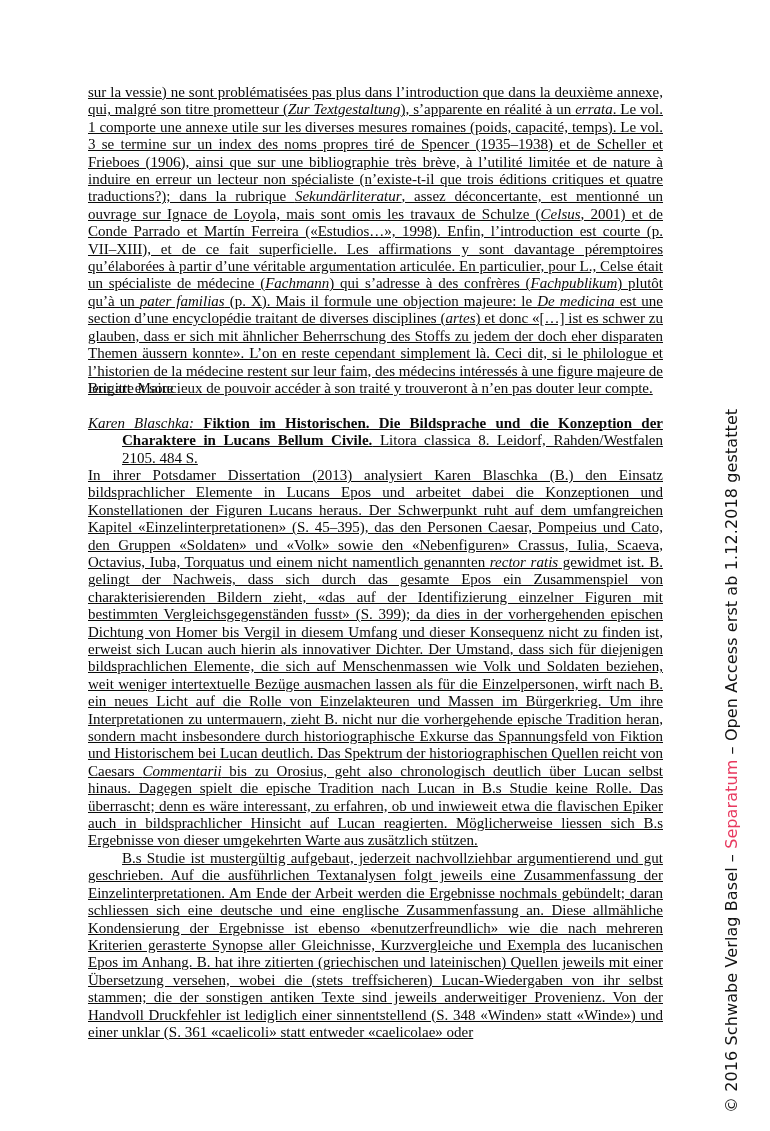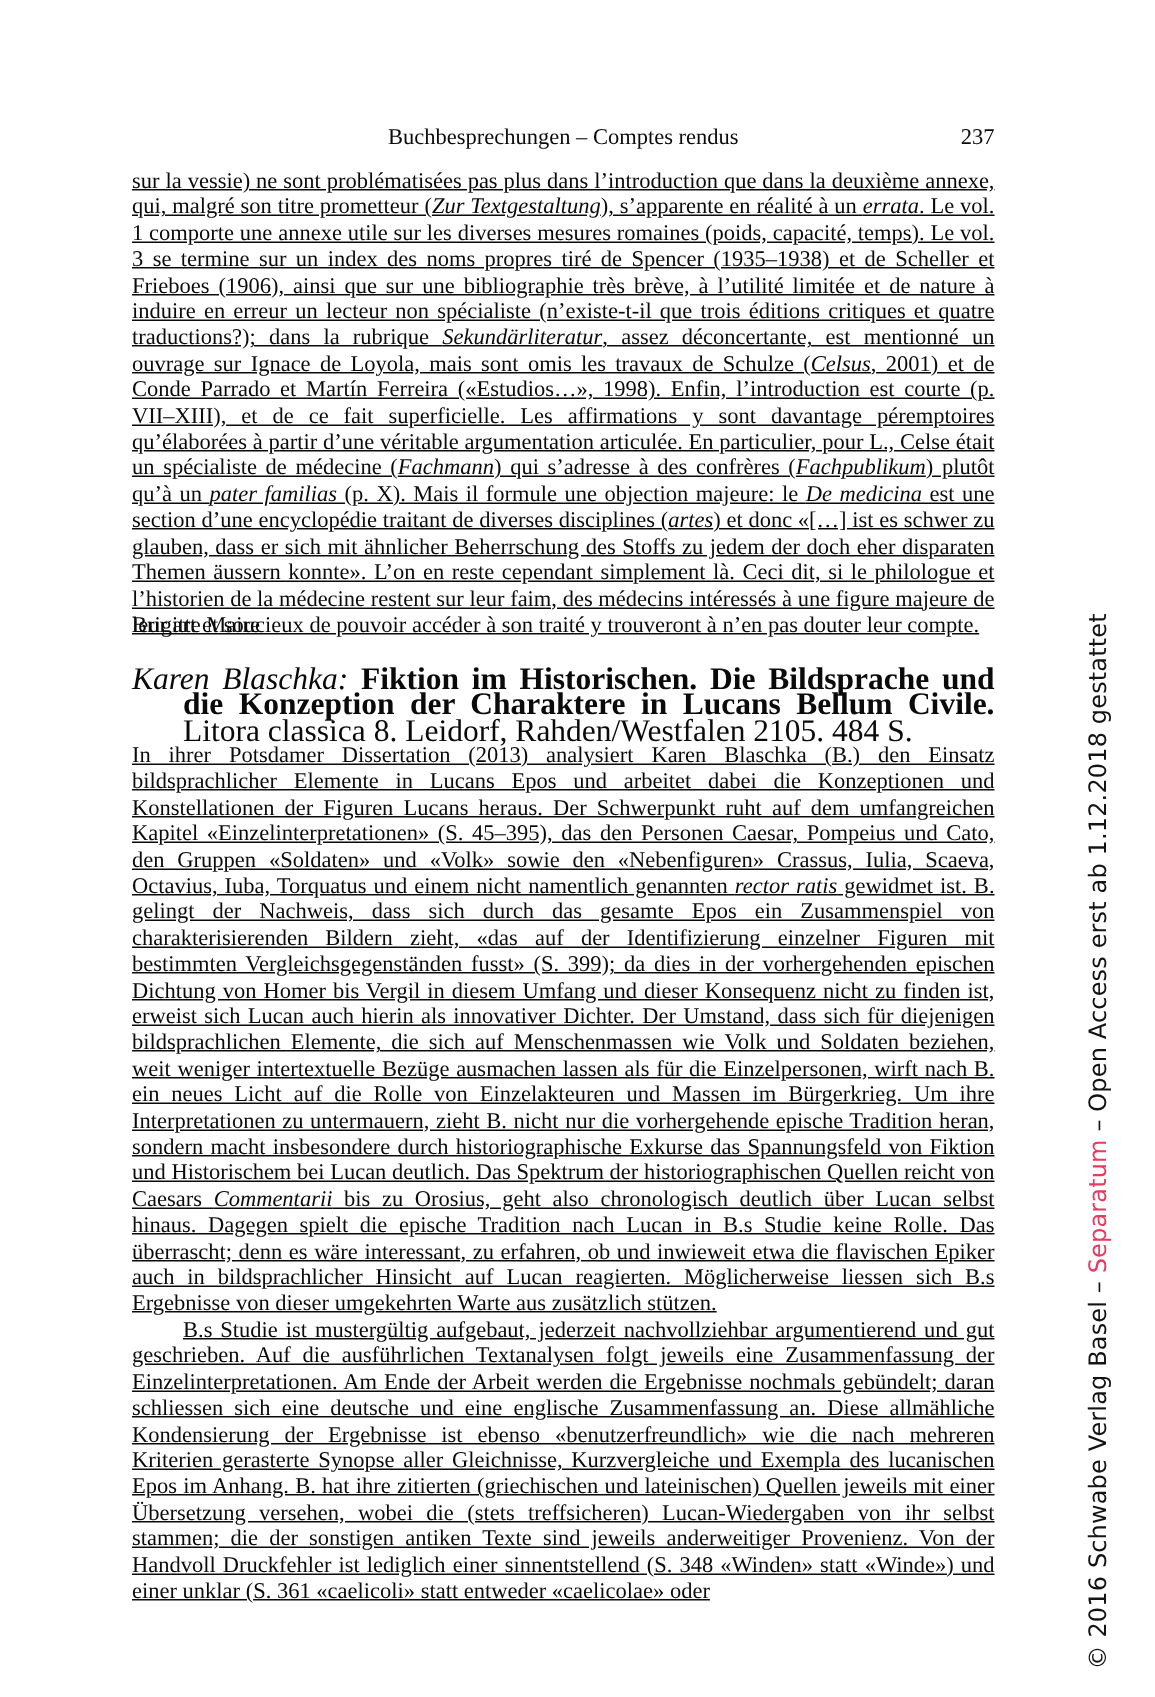--- a/index.html
+++ b/index.html
@@ -43,26 +43,27 @@
     text-align: justify;
     hyphens: auto;
     text-decoration: underline;
   }
   .signature {
     text-align: left;
     margin-top: -17.4px;
   }
   .review-heading {
     margin: 17.4px 0 0 0;
-    font-size: 21px;
+    font-size: 15px;
     font-weight: normal;
     line-height: 17.4px;
     text-align: justify;
     padding-left: 34px;
     text-indent: -34px;
+    text-decoration: underline;
   }
   .indent-first {
     text-indent: 34px;
   }
   .sidebar-text {
     position: absolute;
     left: 722px;
     top: 1113px;
     transform: rotate(-90deg);
     transform-origin: 0 0;
@@ -74,24 +75,20 @@
     letter-spacing: 0.1px;
   }
 </style>
 </head>
 <body>
 
 <div class="page">
 
   <div class="column">
 
-    <div class="running-head">
-      <span class="rh-title">Buchbesprechungen – Comptes rendus</span>
-      <span class="rh-pagenum">237</span>
-    </div>
 
     <p class="body-par"><span>sur la vessie) ne sont problématisées pas plus dans l’introduction que dans la deuxième annexe, qui, malgré son titre prometteur (</span><span style="font-style: italic;">Zur Textgestaltung</span><span>), s’apparente en réalité à un </span><span style="font-style: italic;">errata</span><span>. Le vol. 1 comporte une annexe utile sur les diverses mesures romaines (poids, capacité, temps). Le vol. 3 se termine sur un index des noms propres tiré de Spencer (1935–1938) et de Scheller et Frieboes (1906), ainsi que sur une bibliographie très brève, à l’utilité limitée et de nature à induire en erreur un lecteur non spécialiste (n’existe-t-il que trois éditions critiques et quatre traductions?); dans la rubrique </span><span style="font-style: italic;">Sekundärliteratur</span><span>, assez déconcertante, est mentionné un ouvrage sur Ignace de Loyola, mais sont omis les travaux de Schulze (</span><span style="font-style: italic;">Celsus</span><span>, 2001) et de Conde Parrado et Martín Ferreira («Estudios…», 1998). Enfin, l’introduction est courte (p. VII–XIII), et de ce fait superficielle. Les affirmations y sont davantage péremptoires qu’élaborées à partir d’une véritable argumentation articulée. En particulier, pour L., Celse était un spécialiste de médecine (</span><span style="font-style: italic;">Fachmann</span><span>) qui s’adresse à des confrères (</span><span style="font-style: italic;">Fachpublikum</span><span>) plutôt qu’à un </span><span style="font-style: italic;">pater familias</span><span> (p. X). Mais il formule une objection majeure: le </span><span style="font-style: italic;">De medicina</span><span> est une section d’une encyclopédie traitant de diverses disciplines (</span><span style="font-style: italic;">artes</span><span>) et donc «[…] ist es schwer zu glauben, dass er sich mit ähnlicher Beherrschung des Stoffs zu jedem der doch eher disparaten Themen äussern konnte». L’on en reste cependant simplement là. Ceci dit, si le philologue et l’historien de la médecine restent sur leur faim, des médecins intéressés à une figure majeure de leur art et soucieux de pouvoir accéder à son traité y trouveront à n’en pas douter leur compte.</span></p>
 
     <div class="signature">Brigitte Maire</div>
 
     <h2 class="review-heading"><span style="font-style: italic;">Karen Blaschka: </span><span style="font-weight: bold;">Fiktion im Historischen. Die Bildsprache und die Konzeption der Charaktere in Lucans Bellum Civile.</span><span> Litora classica 8. Leidorf, Rahden/Westfalen 2105. 484 S.</span></h2>
 
     <p class="body-par"><span>In ihrer Potsdamer Dissertation (2013) analysiert Karen Blaschka (B.) den Einsatz bildsprachlicher Elemente in Lucans Epos und arbeitet dabei die Konzeptionen und Konstellationen der Figuren Lucans heraus. Der Schwerpunkt ruht auf dem umfangreichen Kapitel «Einzelinterpretationen» (S. 45–395), das den Personen Caesar, Pompeius und Cato, den Gruppen «Soldaten» und «Volk» sowie den «Nebenfiguren» Crassus, Iulia, Scaeva, Octavius, Iuba, Torquatus und einem nicht namentlich genannten </span><span style="font-style: italic;">rector ratis</span><span> gewidmet ist. B. gelingt der Nachweis, dass sich durch das gesamte Epos ein Zusammenspiel von charakterisierenden Bildern zieht, «das auf der Identifizierung einzelner Figuren mit bestimmten Vergleichsgegenständen fusst» (S. 399); da dies in der vorhergehenden epischen Dichtung von Homer bis Vergil in diesem Umfang und dieser Konsequenz nicht zu finden ist, erweist sich Lucan auch hierin als innovativer Dichter. Der Umstand, dass sich für diejenigen bildsprachlichen Elemente, die sich auf Menschenmassen wie Volk und Soldaten beziehen, weit weniger intertextuelle Bezüge ausmachen lassen als für die Einzelpersonen, wirft nach B. ein neues Licht auf die Rolle von Einzelakteuren und Massen im Bürgerkrieg. Um ihre Interpretationen zu untermauern, zieht B. nicht nur die vorhergehende epische Tradition heran, sondern macht insbesondere durch historiographische Exkurse das Spannungsfeld von Fiktion und Historischem bei Lucan deutlich. Das Spektrum der historiographischen Quellen reicht von Caesars </span><span style="font-style: italic;">Commentarii</span><span> bis zu Orosius, geht also chronologisch deutlich über Lucan selbst hinaus. Dagegen spielt die epische Tradition nach Lucan in B.s Studie keine Rolle. Das überrascht; denn es wäre interessant, zu erfahren, ob und inwieweit etwa die flavischen Epiker auch in bildsprachlicher Hinsicht auf Lucan reagierten. Möglicherweise liessen sich B.s Ergebnisse von dieser umgekehrten Warte aus zusätzlich stützen.</span></p>
 
     <p class="body-par indent-first"><span>B.s Studie ist mustergültig aufgebaut, jederzeit nachvollziehbar argumentierend und gut geschrieben. Auf die ausführlichen Textanalysen folgt jeweils eine Zusammenfassung der Einzelinterpretationen. Am Ende der Arbeit werden die Ergebnisse nochmals gebündelt; daran schliessen sich eine deutsche und eine englische Zusammenfassung an. Diese allmähliche Kondensierung der Ergebnisse ist ebenso «benutzerfreundlich» wie die nach mehreren Kriterien gerasterte Synopse aller Gleichnisse, Kurzvergleiche und Exempla des lucanischen Epos im Anhang. B. hat ihre zitierten (griechischen und lateinischen) Quellen jeweils mit einer Übersetzung versehen, wobei die (stets treffsicheren) Lucan-Wiedergaben von ihr selbst stammen; die der sonstigen antiken Texte sind jeweils anderweitiger Provenienz. Von der Handvoll Druckfehler ist lediglich einer sinnentstellend (S. 348 «Winden» statt «Winde») und einer unklar (S. 361 «caelicoli» statt entweder «caelicolae» oder</span></p>

